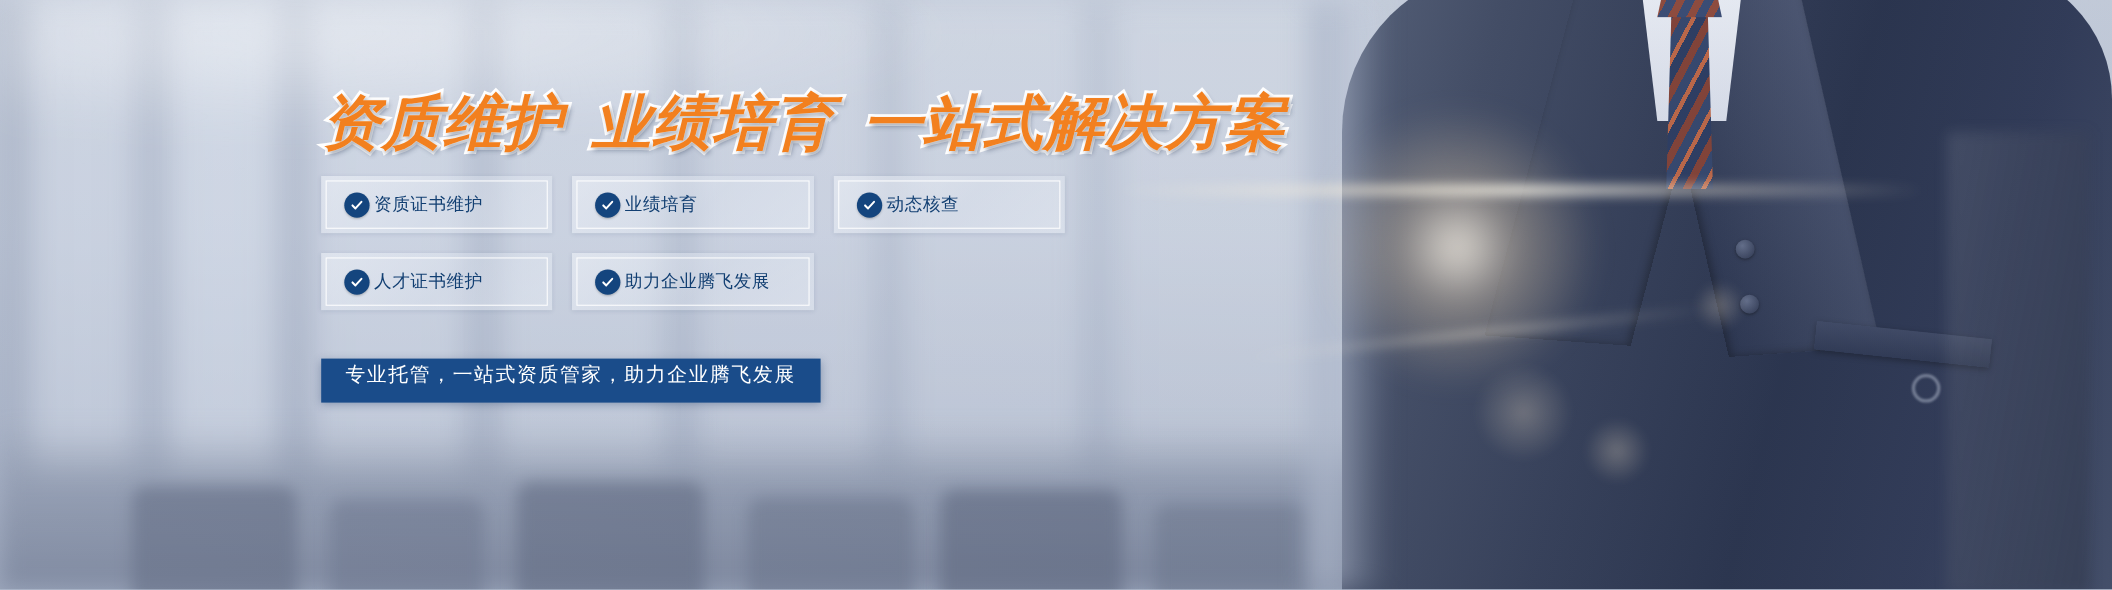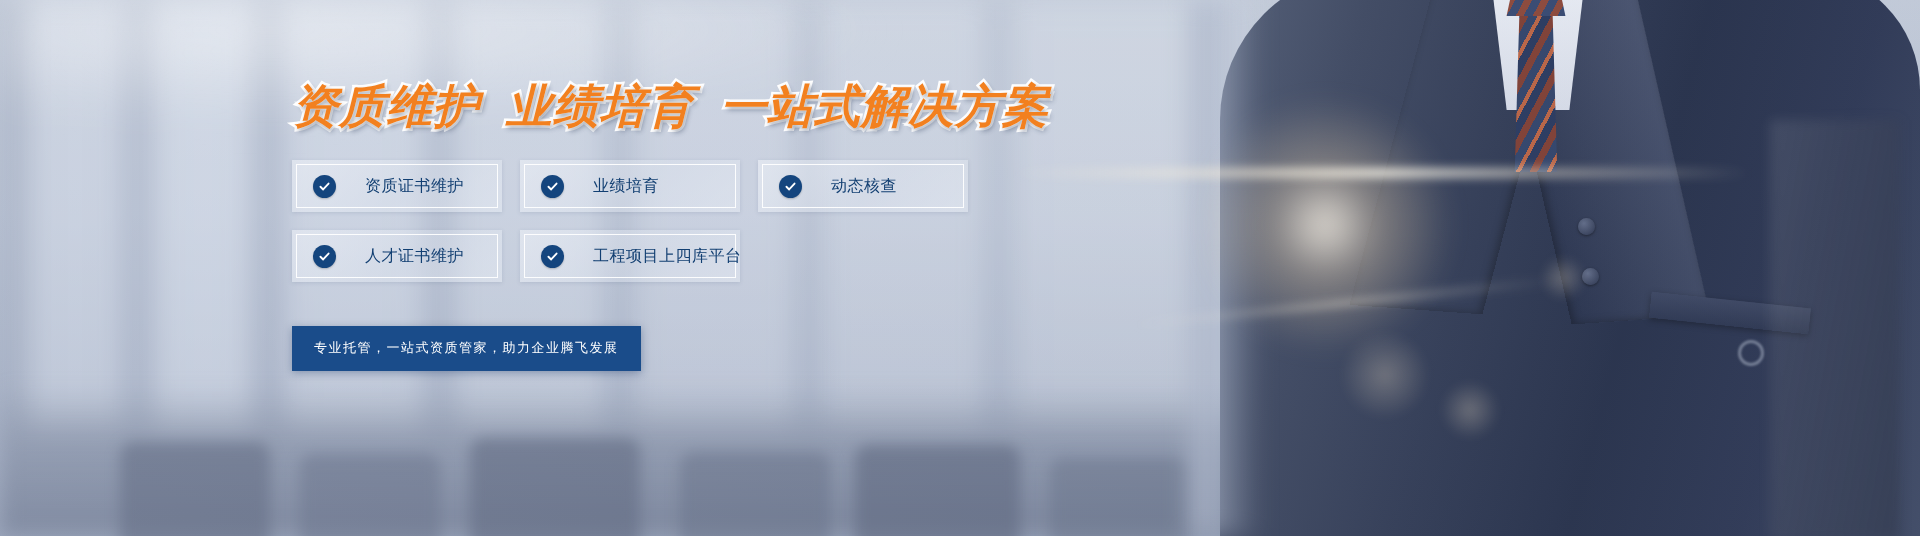--- a/index.html
+++ b/index.html
@@ -169,21 +169,21 @@
     position:absolute; inset:0;
     background:linear-gradient(90deg, rgba(190,200,218,.18) 0%, rgba(198,208,224,.10) 45%, rgba(160,172,196,.05) 100%);
     pointer-events:none;
   }
 
   
   .content { position:absolute; left:0; top:0; width:1100px; height:536px; }
 
   .headline {
     position:absolute; left:292px; top:76px;
-    font-size:46px; font-weight:bold; font-style:italic;
+    font-size:54px; font-weight:bold; font-style:italic;
     letter-spacing:1px;
     color:#f2801f;
     white-space:nowrap;
     -webkit-text-stroke:5px #ffffff;
     paint-order:stroke fill;
     text-shadow:
       0 0 1px #ffffff,
       2px 3px 5px rgba(40,55,85,.45);
     font-family:"DejaVu Sans","Liberation Sans",sans-serif;
   }
@@ -200,21 +200,21 @@
     position:relative;
     background:linear-gradient(135deg, rgba(244,247,252,.50) 0%, rgba(228,234,244,.38) 55%, rgba(236,241,248,.45) 100%);
     padding:4px;
     box-shadow:0 1px 4px rgba(70,90,125,.16);
   }
   .card-inner {
     width:100%; height:100%;
     border:1.6px solid rgba(255,255,255,.92);
     display:flex; align-items:center;
     padding-left:16px;
-    gap:29px;
+    gap:4px;
   }
   .check-icon {
     flex:0 0 auto;
     width:23px; height:23px;
     border-radius:50%;
     background:#14457e;
     display:flex; align-items:center; justify-content:center;
     box-shadow:0 1px 2px rgba(0,0,0,.22);
   }
   .check-icon svg { display:block; }
@@ -224,23 +224,23 @@
     font-family:"DejaVu Sans","Liberation Sans",sans-serif;
     white-space:nowrap;
     letter-spacing:.5px;
   }
   .card.wide { }
 
   .tagline {
     position:absolute; left:292px; top:326px;
     background:#1a4c8a;
     color:#ffffff;
-    font-size:13px;
+    font-size:18px;
     letter-spacing:1.5px;
-    padding:13px 22px 14px 22px;
+    padding:2px 22px 14px 22px;
     white-space:nowrap;
     font-family:Liberation Mono, monospace;
     box-shadow:0 2px 8px rgba(20,50,95,.35);
   }
 </style>
 </head>
 <body>
 
 <div class="banner">
 
@@ -329,21 +329,21 @@
         </div>
       </div>
 
       <div class="card wide">
         <div class="card-inner">
           <span class="check-icon">
             <svg width="13" height="13" viewBox="0 0 24 24">
                 <path d="M4.5 12.5l5 5 10-11" fill="none" stroke="#ffffff" stroke-width="3.4" stroke-linecap="round" stroke-linejoin="round"></path>
               </svg>
           </span>
-          <span class="card-label">工程项目上四库平台</span>
+          <span class="card-label">助力企业腾飞发展</span>
         </div>
       </div>
 
     </div>
 
     <div class="tagline">专业托管，一站式资质管家，助力企业腾飞发展</div>
 
   </div>
 </div>
 

